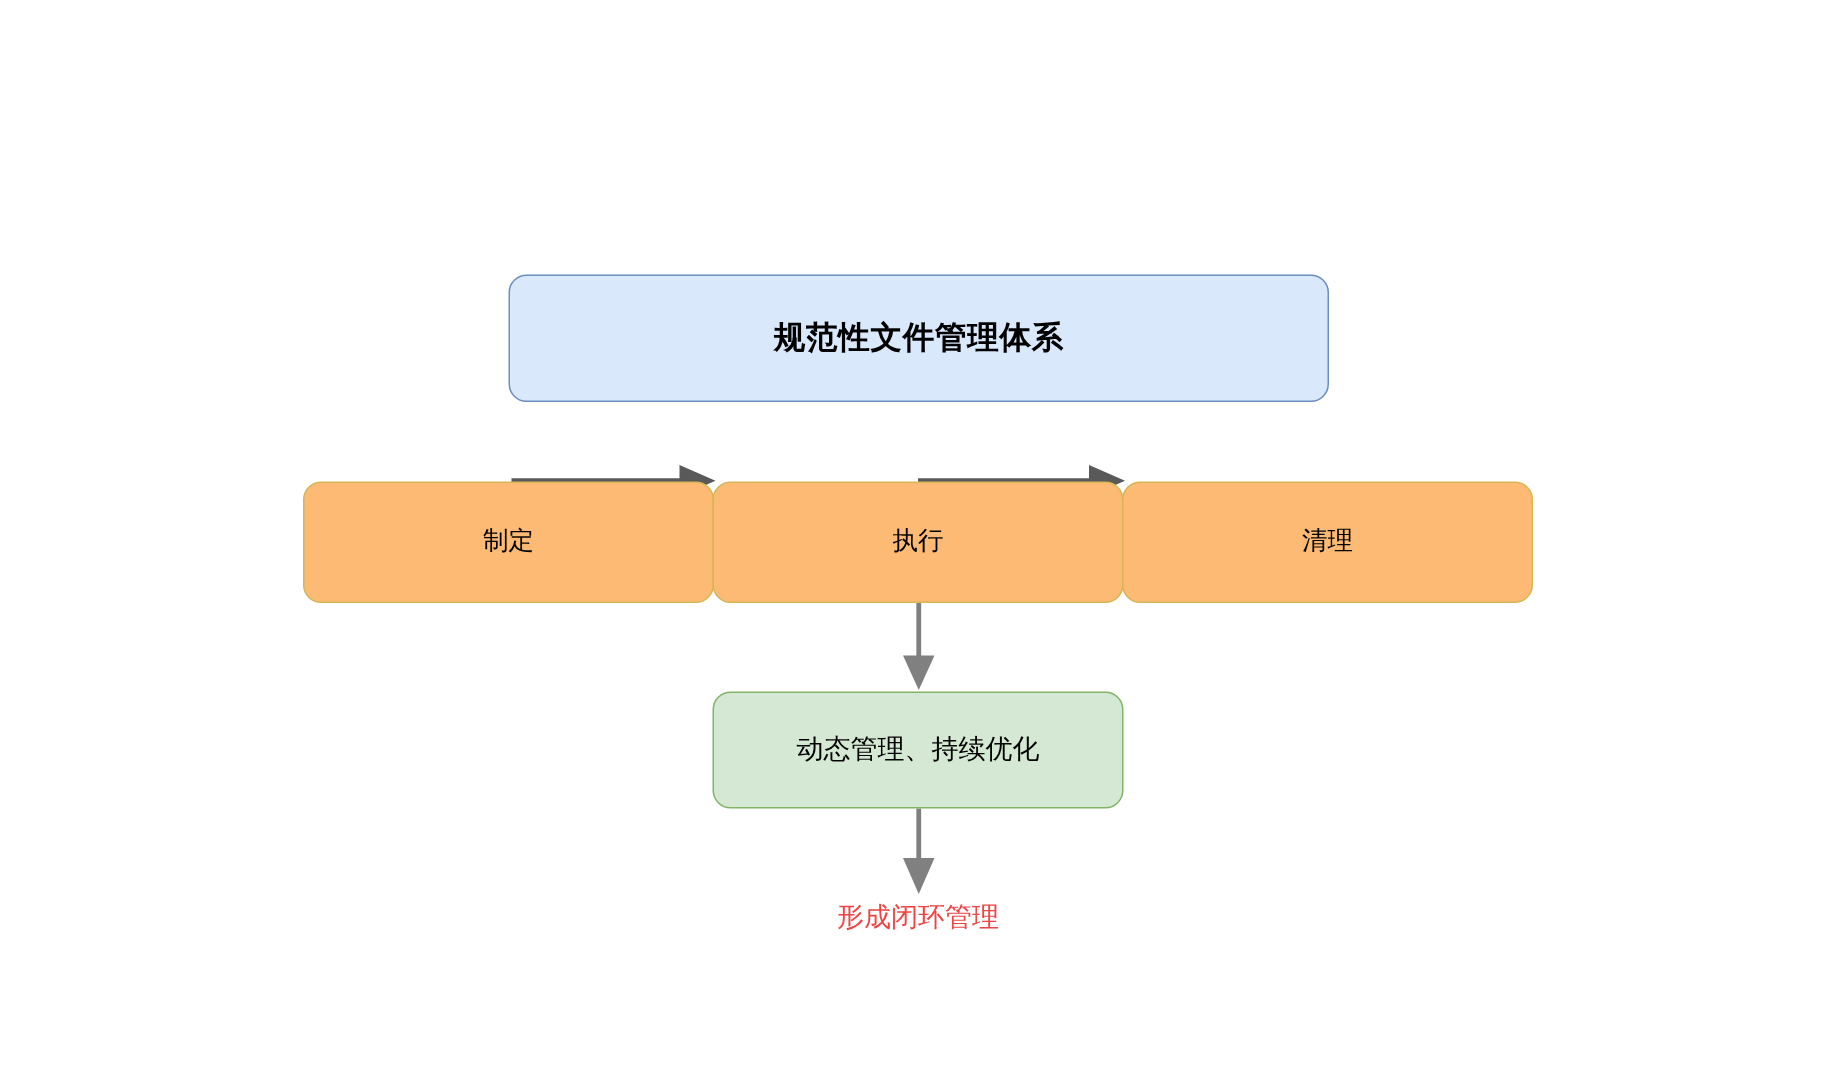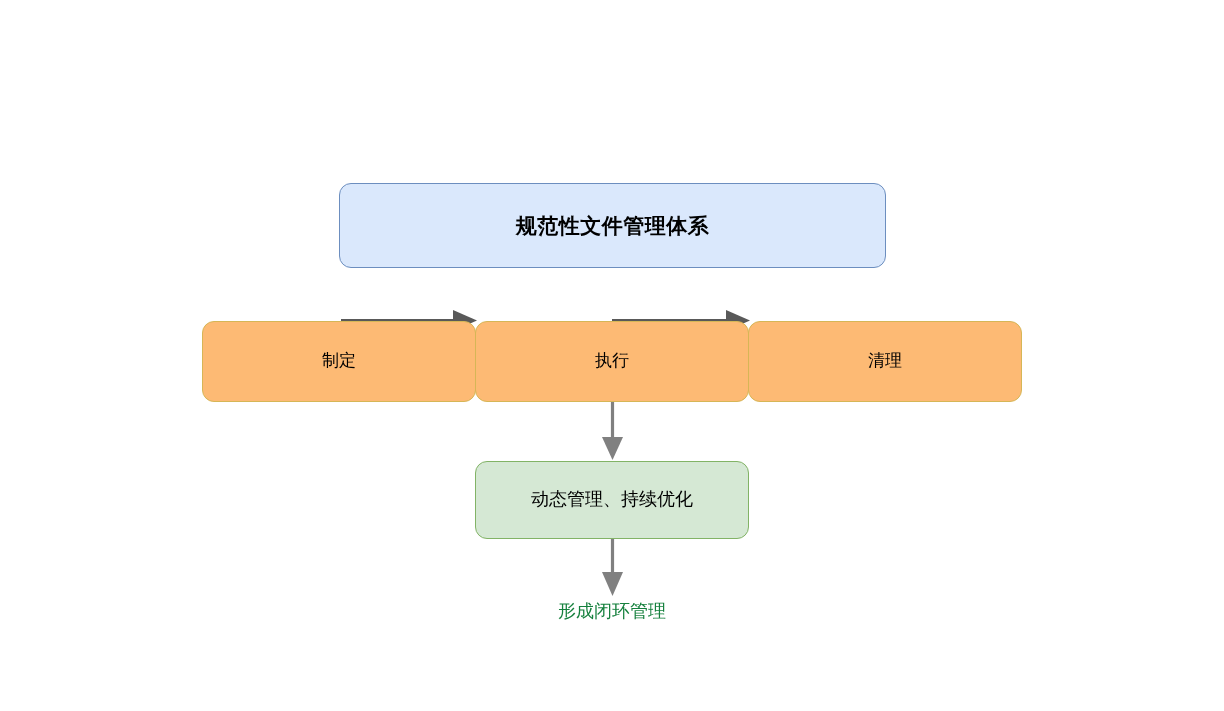--- a/index.html
+++ b/index.html
@@ -72,21 +72,21 @@
   }
   
   #node-terminal {
     position: absolute;
     left: 475px;
     top: 600px;
     width: 274px;
     text-align: center;
     font-size: 18px;
     font-weight: normal;
-    color: #15803d;
+    color: #ef4444;
     line-height: 1.3;
   }
   svg .edge-line {
     fill: none;
     stroke-width: 3.2px;
     stroke-linecap: butt;
   }
   svg .edge-head {
     stroke: none;
   }

